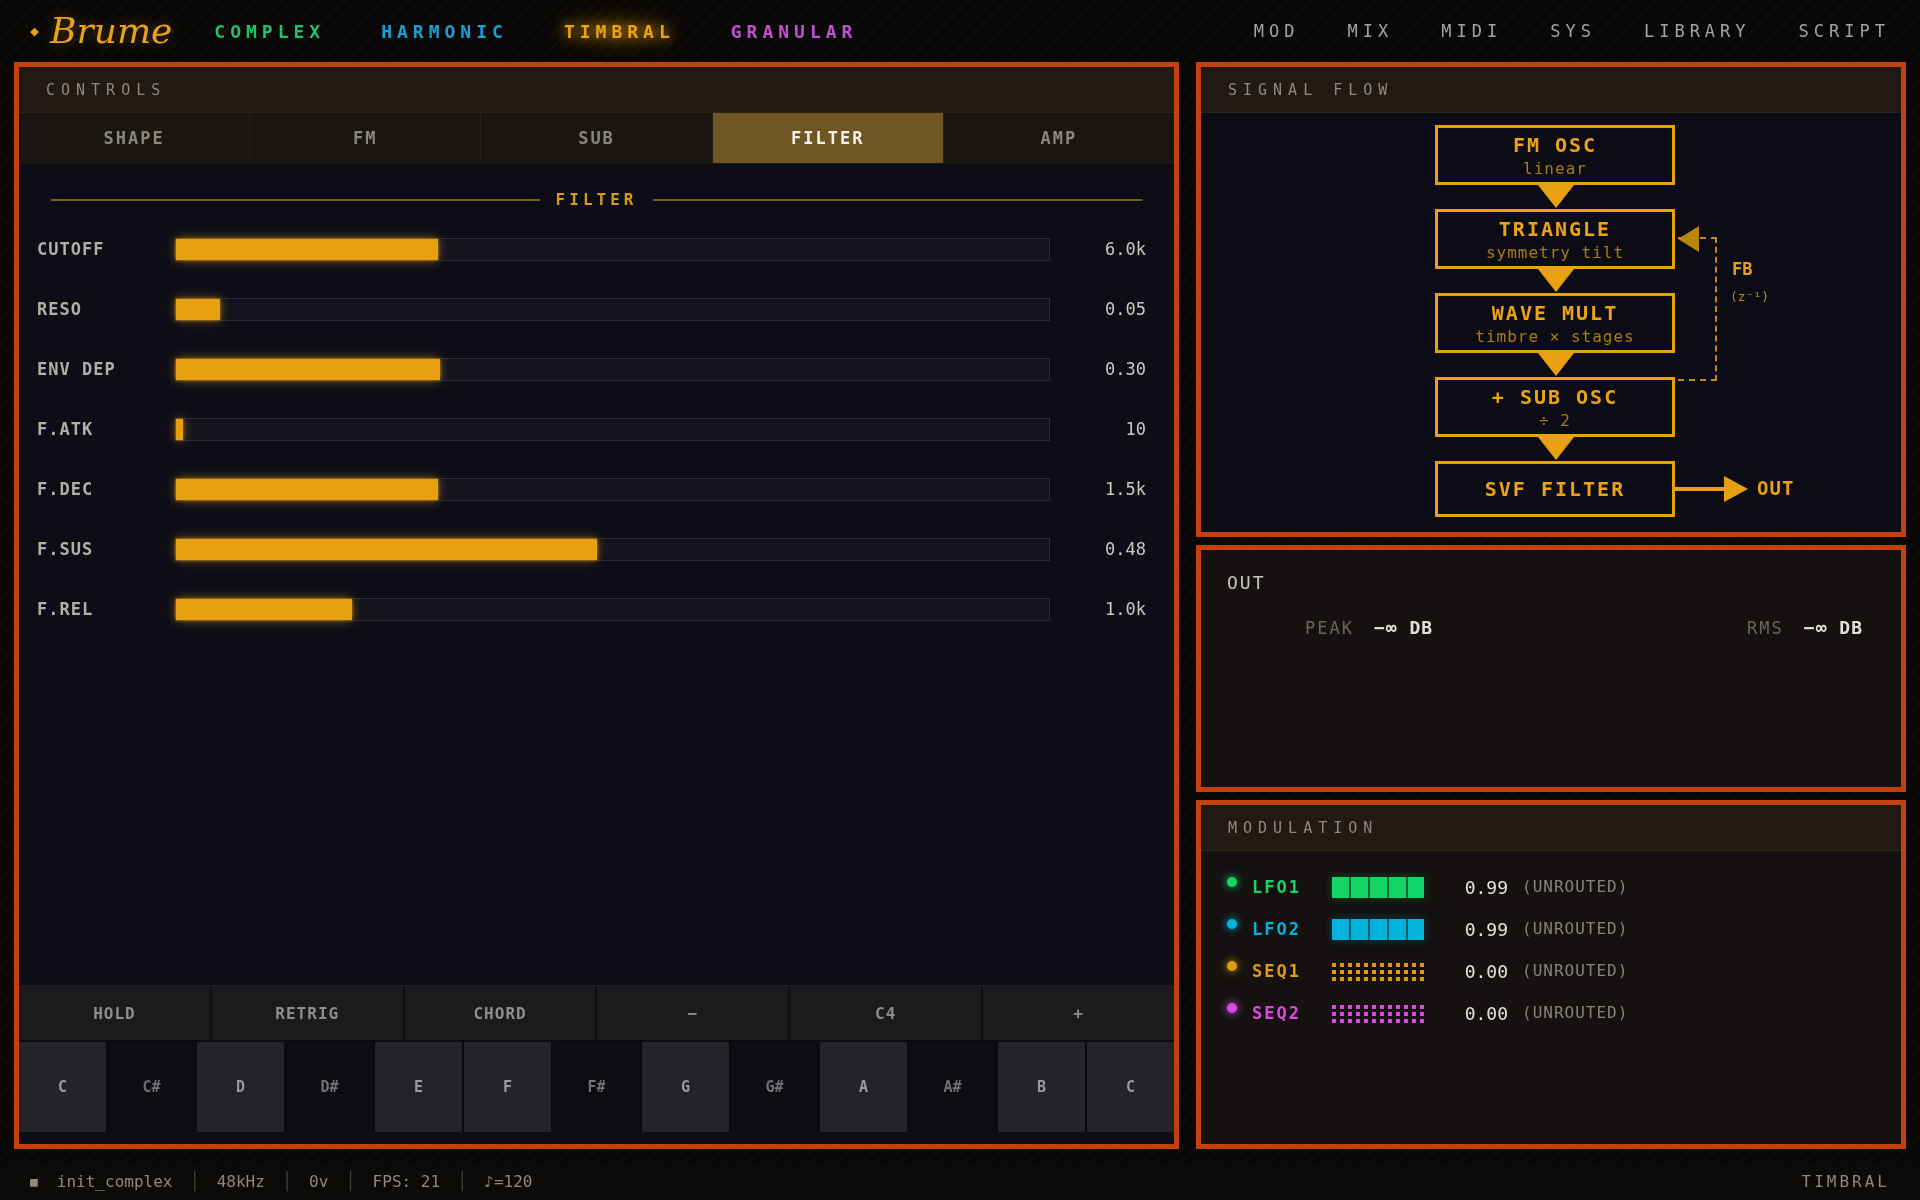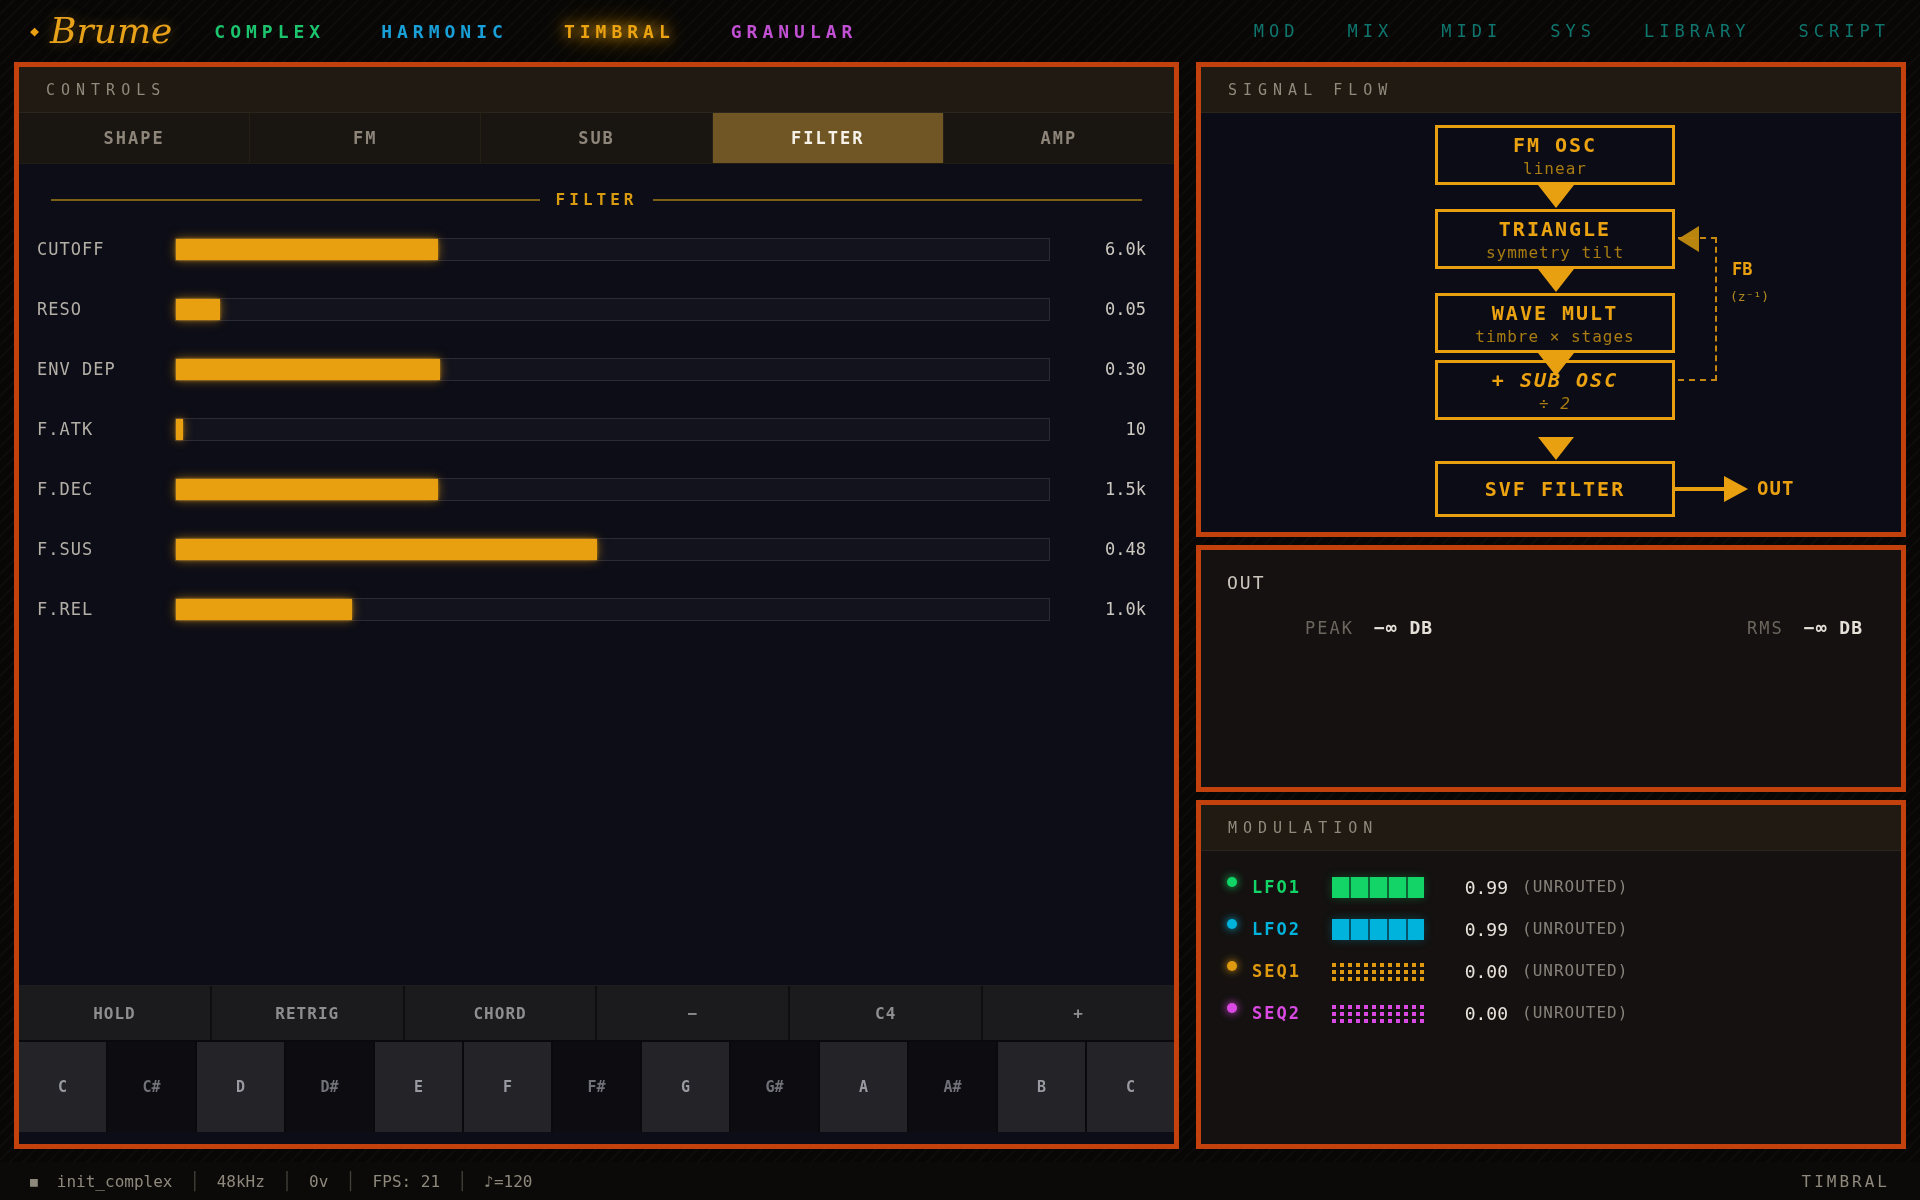--- a/index.html
+++ b/index.html
@@ -15,21 +15,21 @@
   
   .topbar { height:62px; display:flex; align-items:center; padding:0 30px; }
   .logo { display:flex; align-items:center; }
   .logo .diamond { color:#e8a010; font-size:15px; margin-right:11px; }
   .logo .brand { font-family:"DejaVu Serif","Liberation Serif",serif; font-style:italic; font-weight:normal;
                  font-size:36px; color:#e8a21a; text-shadow:0 0 14px rgba(232,162,26,.35); line-height:1; }
   .engine-tabs { display:flex; margin-left:42px; gap:56px; }
   .engine-tab { font-size:18px; font-weight:bold; letter-spacing:5px; cursor:default; }
   .engine-tab.active { text-shadow:0 0 12px currentColor, 0 0 26px currentColor; }
   .top-menu { margin-left:auto; display:flex; gap:48px; }
-  .menu-item { font-size:17px; letter-spacing:5px; color:#0f766e; }
+  .menu-item { font-size:17px; letter-spacing:5px; color:#a3a3a3; }
 
   
   .main { display:flex; gap:17px; padding:0 14px; align-items:flex-start; }
   .panel { border:5px solid #c2410c; }
   .panel-header { height:46px; background:#201a13; display:flex; align-items:center;
                   padding:0 27px; color:#91897b; font-size:15px; letter-spacing:6px;
                   border-bottom:1px solid #2b251c; }
 
   
   .controls-panel { flex:1; height:1087px; background:#0d0d17; display:flex; flex-direction:column; }
@@ -39,21 +39,21 @@
              border-right:1px solid #251f16; background:#191510; }
   .ctl-tab:last-child { border-right:none; }
   .ctl-tab.active { background:#6f5624; color:#f7f2e9; }
 
   .sliders-body { flex:1; padding:22px 14px 0 14px; }
   .section-divider { display:flex; align-items:center; gap:16px; margin:4px 18px 10px 18px; }
   .section-divider .line { flex:1; height:2px; background:#7c5f16; }
   .section-divider .sec-title { color:#d99c10; font-weight:bold; font-size:16px; letter-spacing:4px; }
 
   .slider-row { display:flex; align-items:center; height:60px; padding:0 14px 0 4px; }
-  .slider-label { flex:0 0 138px; font-size:17px; font-weight:normal; letter-spacing:1px; color:#b3afa6; }
+  .slider-label { flex:0 0 138px; font-size:17px; font-weight:bold; letter-spacing:1px; color:#b3afa6; }
   .slider-track { flex:1; height:23px; background:#13131e; border:1px solid #2a2a38; position:relative; }
   .slider-fill { position:absolute; left:0; top:0; bottom:0; background:#e8a010;
                  box-shadow:0 0 11px rgba(232,160,16,.55), 0 0 3px rgba(232,160,16,.7); }
   .slider-value { flex:0 0 96px; text-align:right; font-size:17px; color:#ccc8c0; }
 
   .perf-row { display:flex; height:55px; background:#141416; border-top:1px solid #1d1d20; }
   .perf-btn { flex:1; display:flex; align-items:center; justify-content:center; background:#1b1b1d;
               border-right:2px solid #0e0e10; color:#8e8e90; font-size:16px; font-weight:bold; letter-spacing:1px; }
   .perf-btn:last-child { border-right:none; }
 
@@ -282,21 +282,21 @@
           <div class="flow-box" style="top: 96px;">
             <div class="flow-title">TRIANGLE</div>
             <div class="flow-sub">symmetry tilt</div>
           </div>
           <div class="down-arrow" style="top: 156px;"></div>
           <div class="flow-box" style="top: 180px;">
             <div class="flow-title">WAVE MULT</div>
             <div class="flow-sub">timbre × stages</div>
           </div>
           <div class="down-arrow" style="top: 240px;"></div>
-          <div class="flow-box" style="top: 247px; font-style: italic;">
+          <div class="flow-box" style="top: 264px;">
             <div class="flow-title">+ SUB OSC</div>
             <div class="flow-sub">÷ 2</div>
           </div>
           <div class="down-arrow" style="top: 324px;"></div>
           <div class="flow-box single" style="top: 348px;">
             <div class="flow-title">SVF FILTER</div>
           </div>
         </div>
     </div>
 

